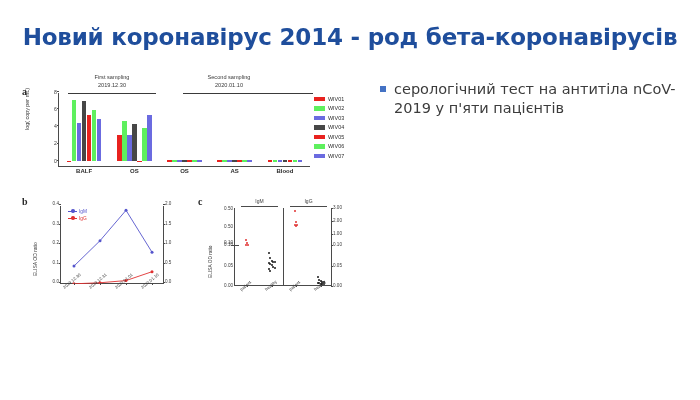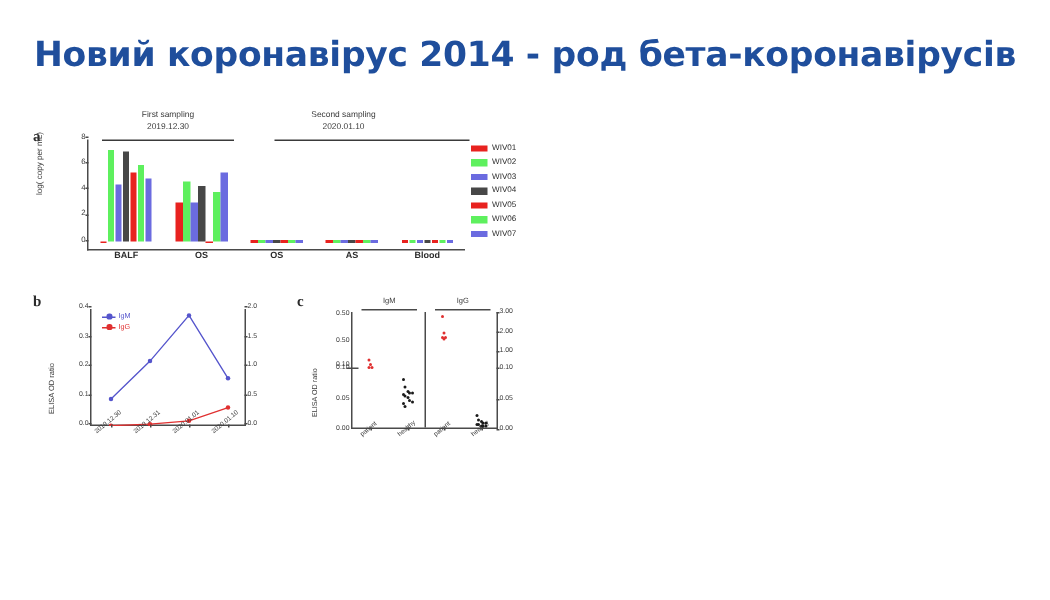--- a/index.html
+++ b/index.html
@@ -542,13 +542,17 @@
         <div class="pc-dot" style="background: rgb(26, 26, 26); left: 84.15px; top: 75.1608px;"></div>
         <div class="pc-dot" style="background: rgb(26, 26, 26); left: 85.75px; top: 75.5664px;"></div>
         <div class="pc-dot" style="background: rgb(26, 26, 26); left: 87.35px; top: 75.972px;"></div>
         <div class="pc-dot" style="background: rgb(26, 26, 26); left: 88.95px; top: 76.3776px;"></div>
       </div>
   </div>
 
 </div>
 
 <div class="bullets" id="bullets">
+    <div class="bullet-item">
+      <span class="bullet-marker" style="background: rgb(68, 114, 196);"></span>
+      <span class="bullet-text">серологічний тест на антитіла nCoV-2019 у п'яти пацієнтів</span>
+    </div>
   </div>
 
 </body></html>

